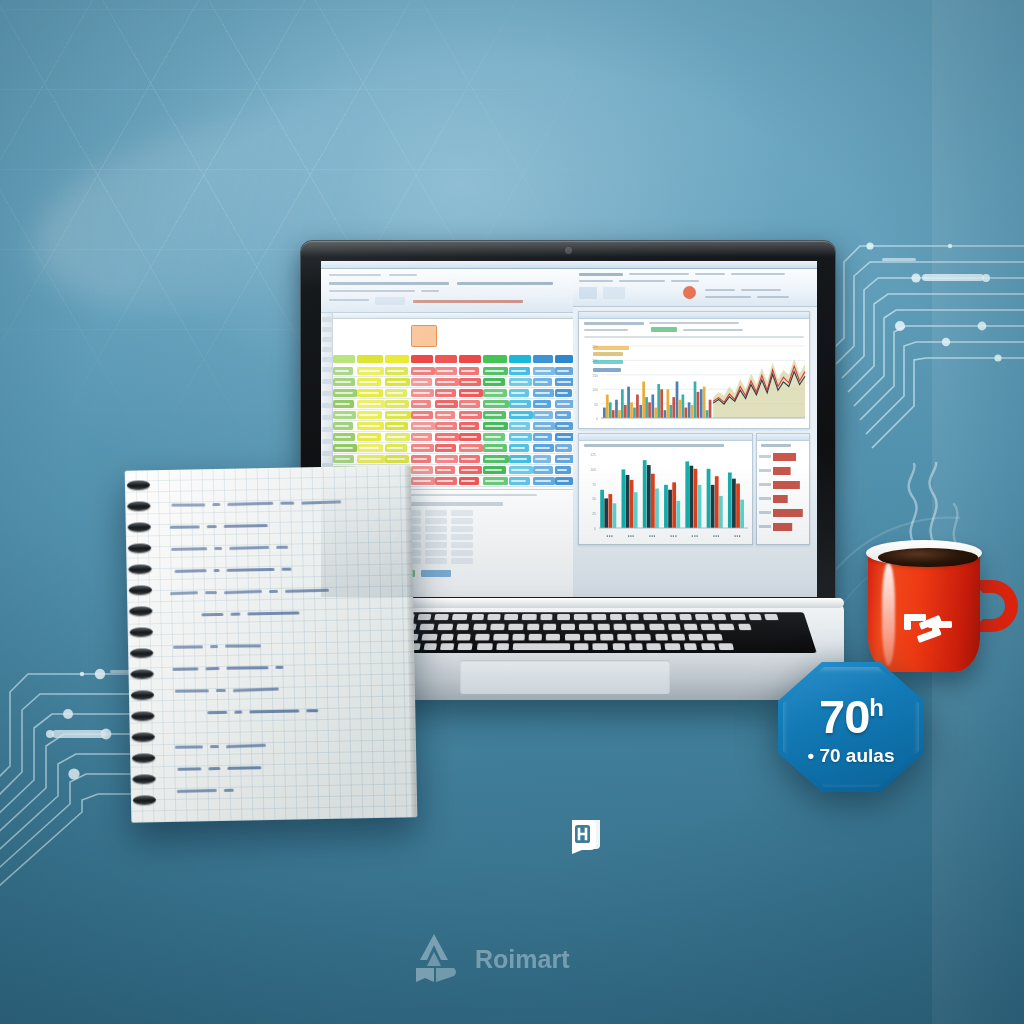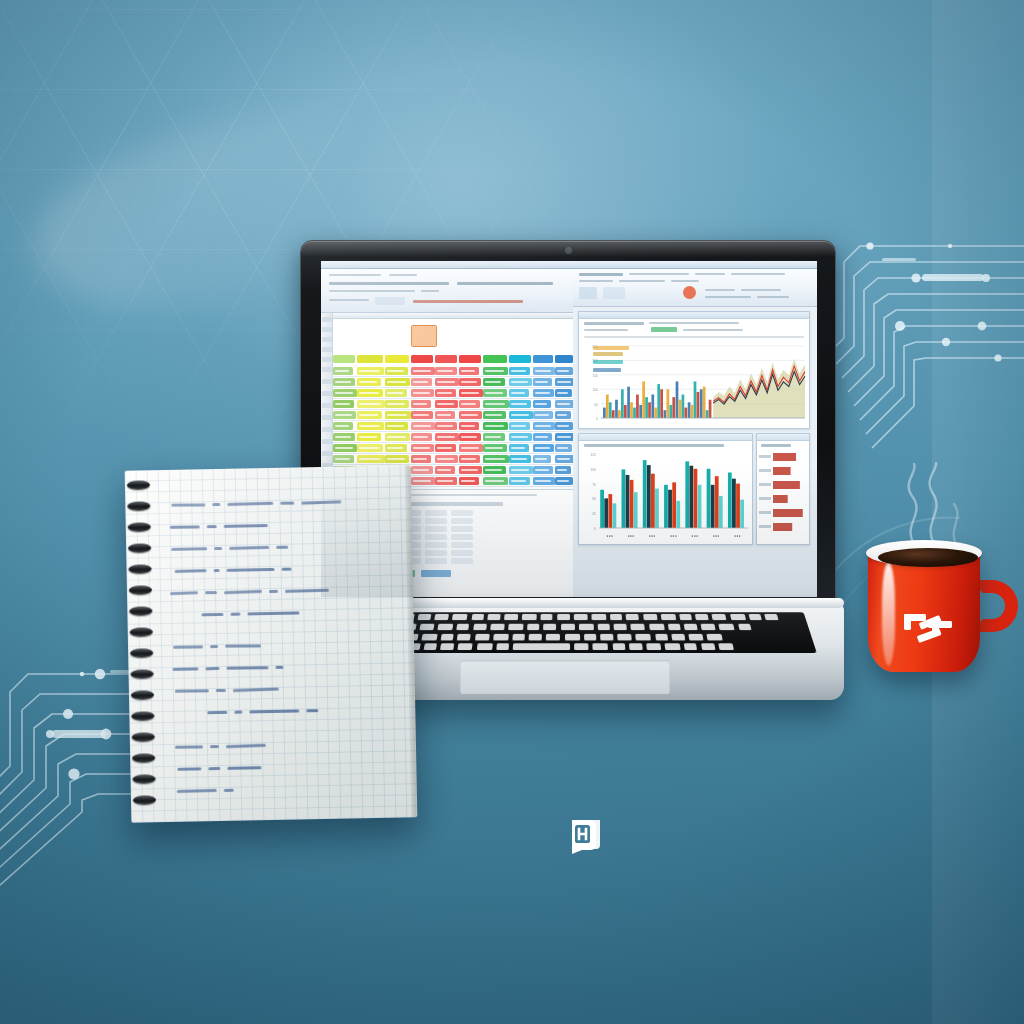--- a/index.html
+++ b/index.html
@@ -1008,26 +1008,43 @@
           <rect x="30" y="19" width="7" height="14" rx="1.4"></rect>
           <rect x="15" y="30" width="24" height="7" rx="1.4" transform="rotate(-20 27 33)"></rect>
         </g>
       </svg>
     </div>
     <div class="mug-rim">
       <div class="coffee"></div>
     </div>
   </div>
 
+  <div class="badge">
+    <div class="oct"></div>
+    <div class="oct-in"></div>
+    <div class="badge-main"><span>70</span><span class="badge-sup">h</span></div>
+    <div class="badge-sub">• 70 aulas</div>
+  </div>
 
   <div class="hotmart">
     <div class="hm-mark">
       <svg viewBox="0 0 34 36" width="34" height="36">
         <path d="M2 2 H20 Q26 2 26 8 V26 Q26 32 20 32 H12 L2 36 Z" fill="#ffffff"></path>
         <path d="M21 2 H30 V27 Q30 31 26 31 H21 Z" fill="#ffffff" opacity=".92"></path>
         <rect x="5" y="7" width="15" height="18" rx="2.6" fill="#3f7c97"></rect>
         <path d="M9 11 V21 M16 11 V21 M9 16 H16" stroke="#ffffff" stroke-width="2.6" fill="none" stroke-linecap="square"></path>
       </svg>
     </div>
   </div>
 
+  <div class="wm">
+    <svg width="52" height="54" viewBox="0 0 52 54">
+      <g fill="#dceaf1">
+        <path d="M20 2 L34 28 L27 28 L20 13 L13 28 L6 28 Z"></path>
+        <path d="M20 20 L27 34 L13 34 Z" opacity=".85"></path>
+        <path d="M2 36 H20 V50 L11 46 L2 50 Z"></path>
+        <path d="M22 36 H40 Q44 40 40 44 L22 50 Z" opacity=".9"></path>
+      </g>
+    </svg>
+    <div class="wm-word">Roimart</div>
+  </div>
 
 </div>
 
 </body></html>

